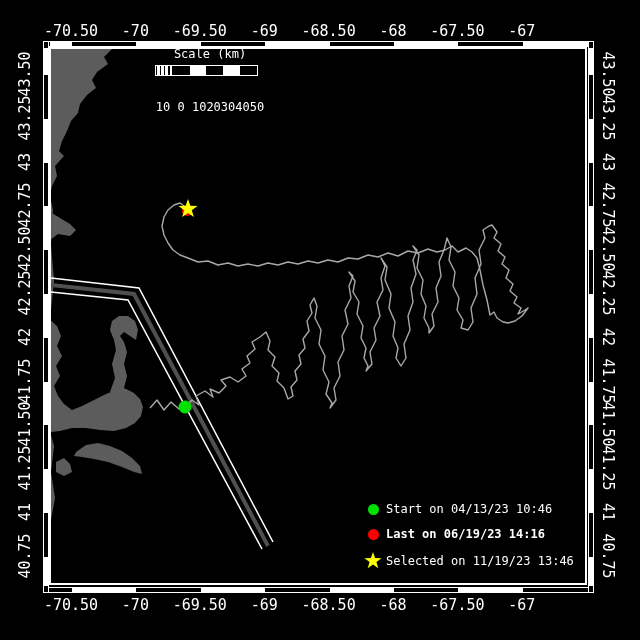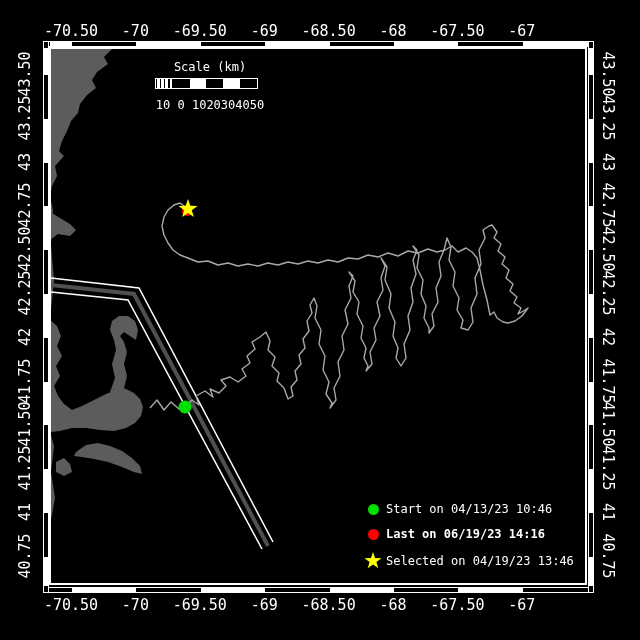--- a/index.html
+++ b/index.html
@@ -7,26 +7,26 @@
          font-family:"DejaVu Sans Mono",monospace;color:#fff;}
   .ticklab{position:absolute;color:#fff;font-size:15px;white-space:nowrap;
            text-align:center;transform:translate(-50%,-50%);}
   .ticklab.rotL{transform:translate(-50%,-50%) rotate(-90deg);}
   .ticklab.rotR{transform:translate(-50%,-50%) rotate(90deg);}
   .band{position:absolute;background:#000;border:1px solid #fff;box-sizing:border-box;}
   .bandseg{position:absolute;background:#fff;top:0;bottom:0;}
   .bandsegV{position:absolute;background:#fff;left:0;right:0;}
   #innerRect{position:absolute;left:49px;top:47px;width:538px;height:538px;
              border:2px solid #fff;box-sizing:border-box;pointer-events:none;}
-  #scalebar{position:absolute;left:130px;top:60px;width:160px;}
+  #scalebar{position:absolute;left:130px;top:47px;width:160px;}
   #sb-title{display:block;text-align:center;font-size:12px;width:160px;}
   #sb-bar{position:relative;margin:4px 0 0 25px;width:103px;height:11px;
           border:1px solid #fff;box-sizing:border-box;background:#000;}
   .sbseg{position:absolute;top:0;bottom:0;background:#fff;}
-  #sb-nums{display:block;text-align:center;font-size:12px;width:160px;margin-top:9px;
+  #sb-nums{display:block;text-align:center;font-size:12px;width:160px;margin-top:24px;
            letter-spacing:0px;}
   #legend{position:absolute;left:360px;top:495px;}
   .leg-row{position:absolute;left:0;height:18px;display:flex;align-items:center;}
   .leg-marker{width:26px;display:flex;justify-content:center;align-items:center;}
   .leg-dot{width:11px;height:11px;border-radius:50%;}
   .leg-text{font-size:12px;white-space:nowrap;color:#fff;}
   svg{position:absolute;left:0;top:0;}
 </style>
 </head>
 <body>
@@ -165,17 +165,17 @@
           <span class="leg-dot" id="dot-last" style="background: rgb(255, 0, 0);"></span>
         </span>
       <span class="leg-text">Last on 06/19/23 14:16</span>
     </div>
     <div class="leg-row" style="top:57px;">
       <span class="leg-marker">
         <svg width="20" height="20" style="position:static;" id="leg-star-svg">
             <polygon points="10.00,1.00 12.12,7.09 18.56,7.22 13.42,11.11 15.29,17.28 10.00,13.60 4.71,17.28 6.58,11.11 1.44,7.22 7.88,7.09" fill="#ffff00"></polygon>
           </svg>
       </span>
-      <span class="leg-text">Selected on 04/19/23 13:46</span>
+      <span class="leg-text">Selected on 11/19/23 13:46</span>
     </div>
   </div>
 
 </div>
 
 </body></html>

